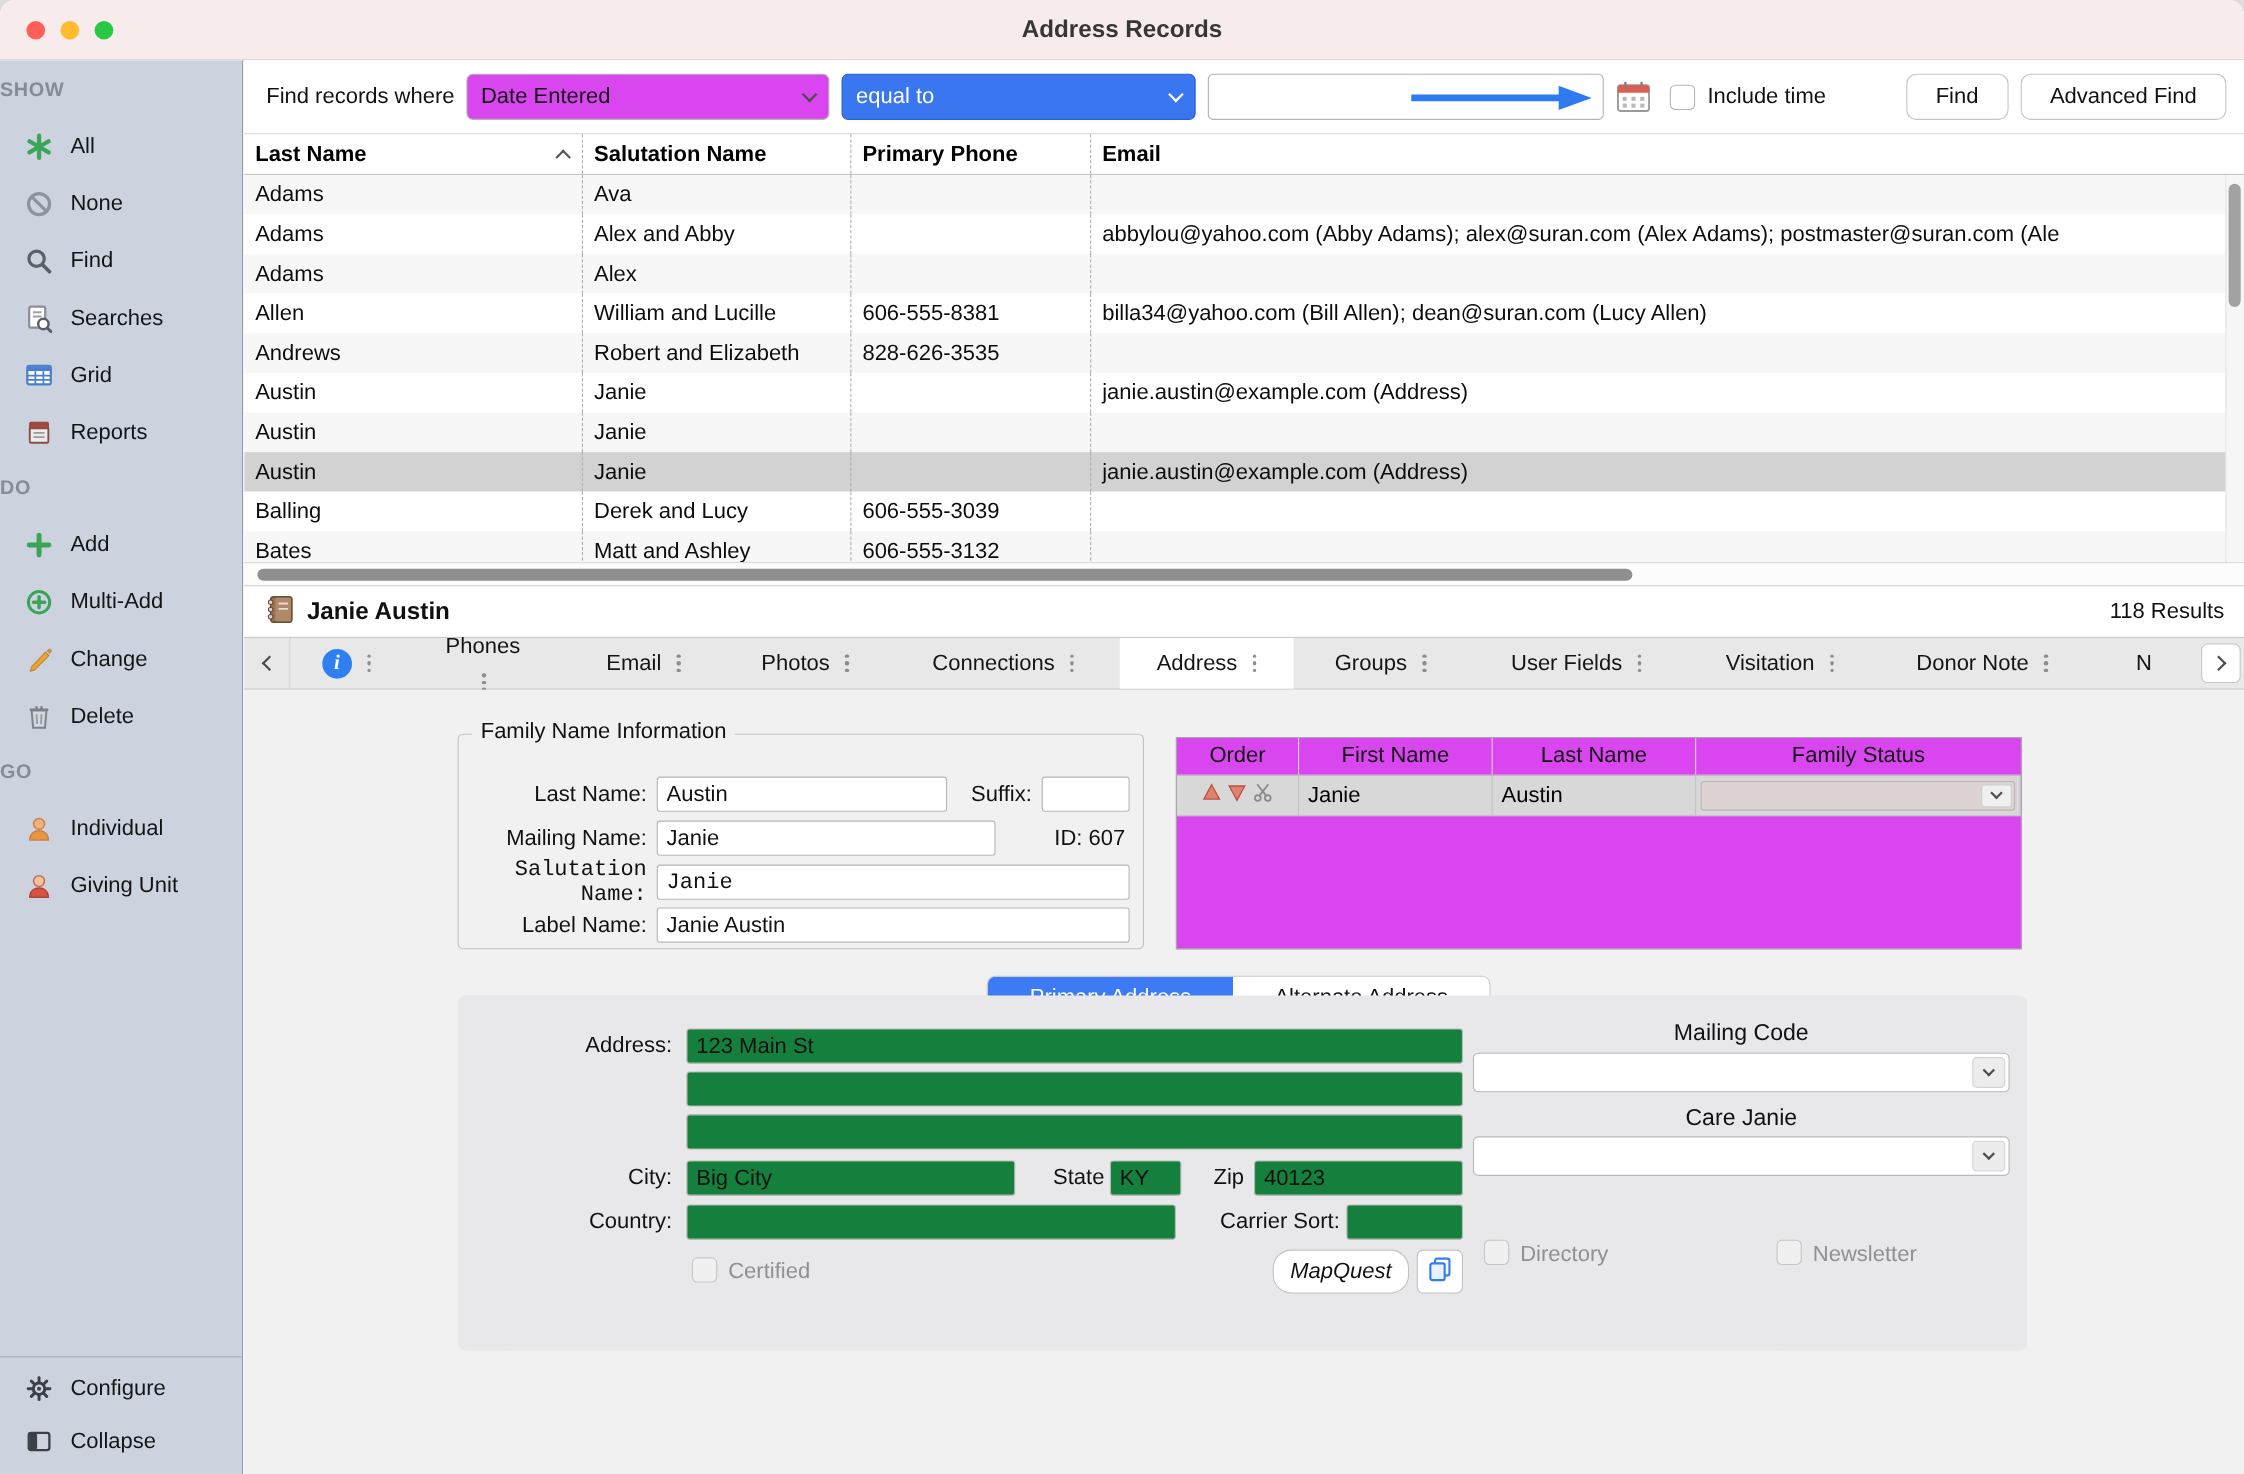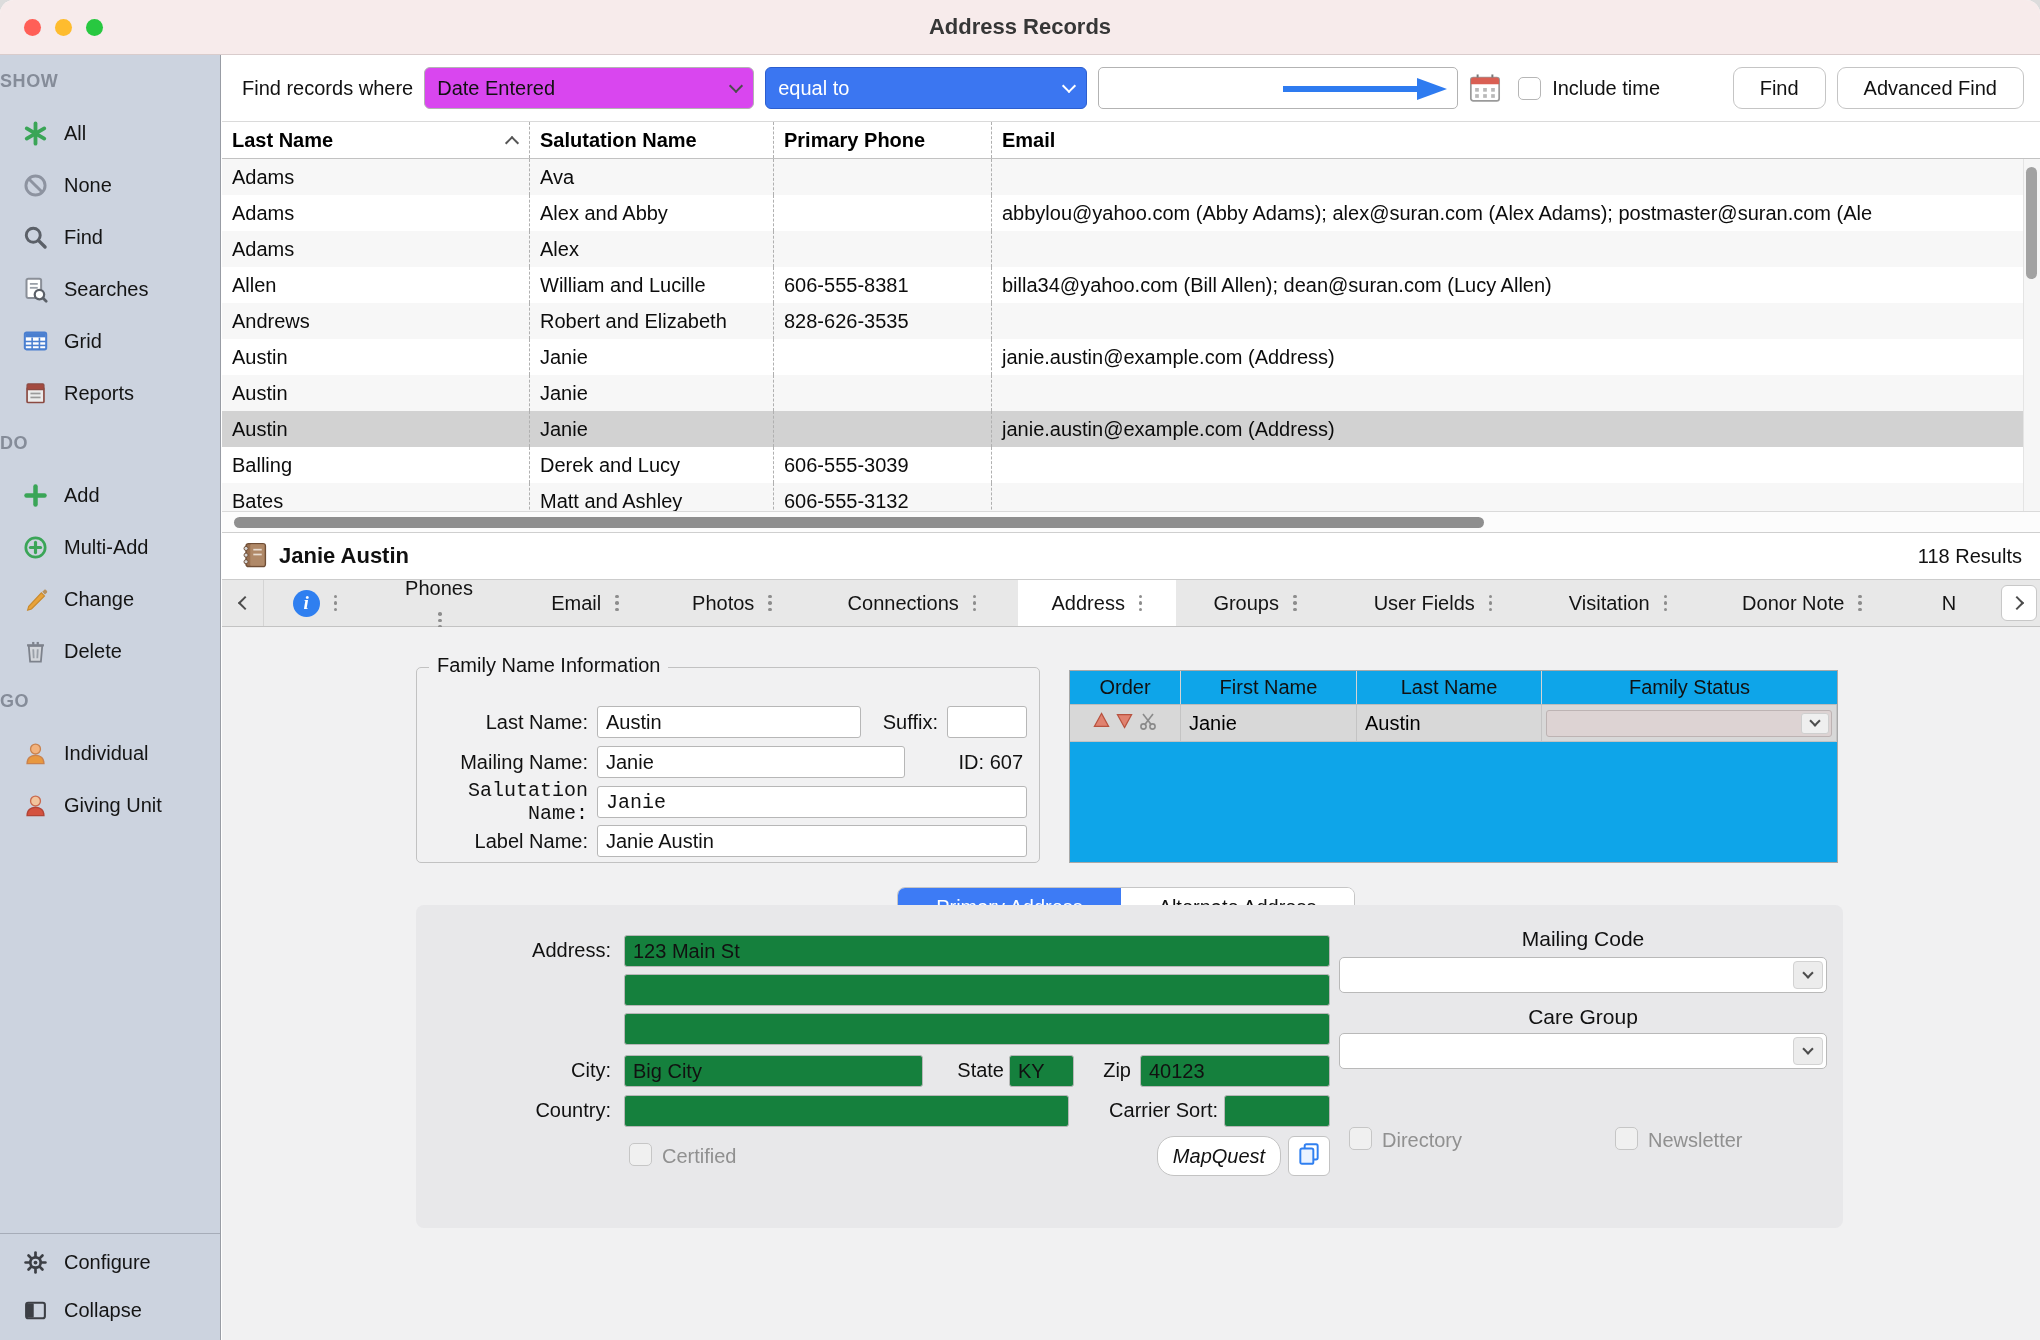--- a/index.html
+++ b/index.html
@@ -80,21 +80,21 @@
   
   .detail { flex:1; position:relative; background:#f1f1f2; }
 
   .family-box { position:absolute; left:194px; top:40px; width:624px; height:196px; border:1px solid #c2c2c2; border-radius:5px; }
   .family-legend { position:absolute; top:-14px; left:12px; background:#f1f1f2; padding:0 8px; font-size:20px; color:#111; }
   .f-row { position:absolute; left:0; right:12px; height:32px; display:flex; align-items:center; }
   .f-label { width:180px; text-align:right; padding-right:9px; font-size:20px; color:#111; flex:none; }
   .inp { height:32px; border:1px solid #b7b7b7; border-radius:3px; background:#fff; font-size:20px; padding:0 8px; font-family:inherit; color:#111; }
   .f-id { margin-left:auto; font-size:20px; color:#111; padding-right:4px; }
 
-  .members { position:absolute; left:847px; top:43px; width:769px; height:193px; background:#0ea5e9; border:1px solid #a8a8a8; }
+  .members { position:absolute; left:847px; top:43px; width:769px; height:193px; background:#d946ef; border:1px solid #a8a8a8; }
   .m-header { display:flex; height:34px; border-bottom:1px solid #bcbcbc; font-size:20px; color:#111; }
   .mc { display:flex; align-items:center; justify-content:center; border-right:1px solid #d4d4d4; }
   .mc:last-child { border-right:none; }
   .mc1 { width:111px; flex:none; } .mc2 { width:176px; flex:none; } .mc3 { width:185px; flex:none; } .mc4 { flex:1; }
   .m-row { display:flex; height:37px; background:#d8d8d8; border-bottom:1px solid #c2c2c2; font-size:20px; }
   .m-row .mc { justify-content:flex-start; padding:0 8px; border-right:1px solid #c4c4c4; }
   .order-cell { display:flex; align-items:center; gap:4px; justify-content:center !important; }
   .status-combo { position:relative; width:100%; height:27px; margin:0 4px; background:#ddd3d3; border:1px solid #bdb3b3; border-radius:3px; }
   .status-combo .btnbox { position:absolute; right:2px; top:2px; bottom:2px; width:28px; background:#efefef; border:1px solid #cfcfcf; border-radius:3px; display:flex; align-items:center; justify-content:center; }
   .cv.sm { width:8px; height:8px; border-width:2px; }
@@ -630,21 +630,21 @@
                 <rect x="4" y="7" width="12" height="14" rx="1.5" fill="#eaf2ff" stroke="#2f7ff0" stroke-width="1.8"></rect>
               </svg></span>
         </div>
 
         <span class="r-label" style="top:22px;">Mailing Code</span>
         <div class="combo" style="left:923px; top:52px; width:488px;">
           <span class="btnbox">
               <span class="cv down sm"></span>
             </span>
         </div>
-        <span class="r-label" style="top:100px;">Care Group</span>
+        <span class="r-label" style="top:100px;">Care Janie</span>
         <div class="combo" style="left:923px; top:128px; width:488px;">
           <span class="btnbox">
               <span class="cv down sm"></span>
             </span>
         </div>
 
         <span class="cbx dim" style="position:absolute; left:933px; top:222px;"></span>
         <span class="ap-check-label" style="left:966px; top:224px;">Directory</span>
         <span class="cbx dim" style="position:absolute; left:1199px; top:222px;"></span>
         <span class="ap-check-label" style="left:1232px; top:224px;">Newsletter</span>

